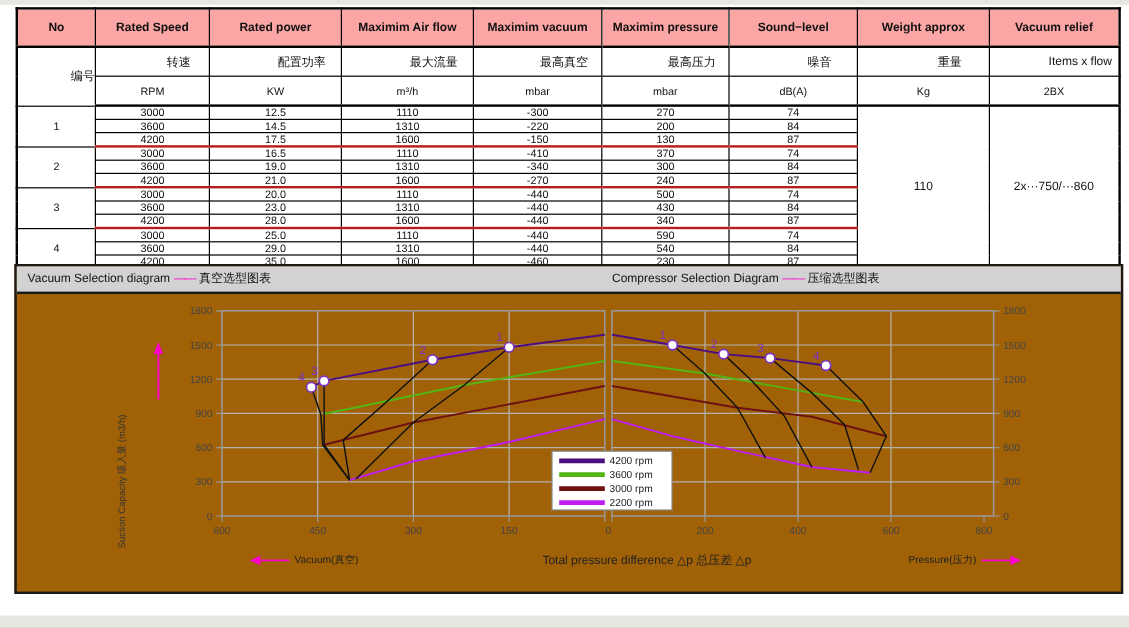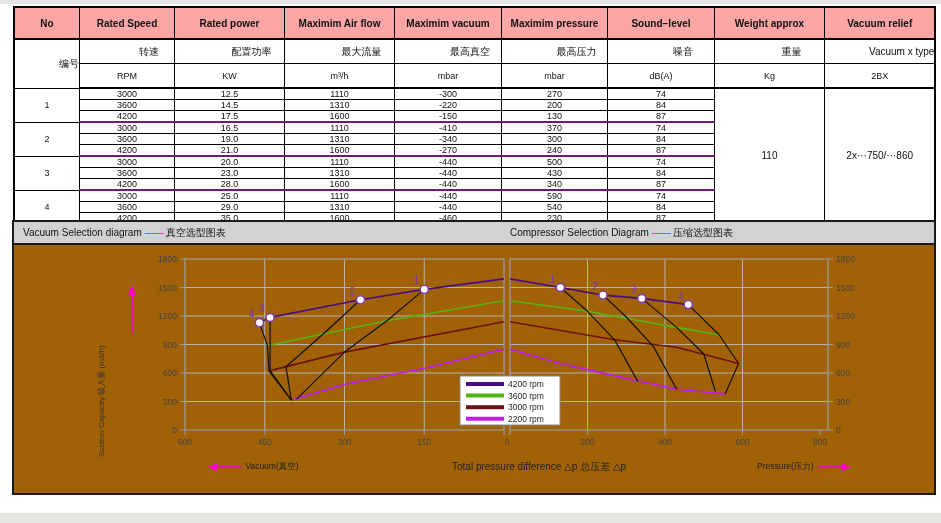--- a/index.html
+++ b/index.html
@@ -19,21 +19,21 @@
   }
   table.spec th,table.spec td{
     border:1px solid #000;text-align:center;vertical-align:middle;
     padding:0;overflow:hidden;white-space:nowrap;
   }
   table.spec thead tr.r1 th{background:#fca5a5;font-weight:bold;font-size:10px;height:30px;border-bottom:2px solid #000;}
   table.spec thead tr.r2 th{font-weight:normal;font-size:10px;height:23px;padding-left:44px;}
   table.spec thead tr.r3 th{font-weight:normal;font-size:9px;height:23px;border-bottom:2px solid #000;}
   table.spec tbody tr{height:10.5px;}
   table.spec tbody td{font-size:9px;line-height:10px;}
-  table.spec tbody tr.glast td{border-bottom:2px solid #701a75;}
+  table.spec tbody tr.glast td{border-bottom:2px solid #b91c1c;}
   table.spec td.nocell{font-size:9px;}
   table.spec td.bigcell{font-size:10px;}
 
   
   .chart-box{
     position:absolute;left:12px;top:220px;width:920px;height:271px;
     border:2px solid #1a1a1a;background:#a16207;
   }
   .chart-header{
     position:absolute;left:0;top:0;width:100%;height:21px;
@@ -82,21 +82,21 @@
     </tr>
     <tr class="r2">
       <th rowspan="2">编号</th>
       <th>转速</th>
       <th>配置功率</th>
       <th>最大流量</th>
       <th>最高真空</th>
       <th>最高压力</th>
       <th>噪音</th>
       <th>重量</th>
-      <th>Vacuum x type</th>
+      <th>Items x flow</th>
     </tr>
     <tr class="r3">
       <th>RPM</th>
       <th>KW</th>
       <th>m³/h</th>
       <th>mbar</th>
       <th>mbar</th>
       <th>dB(A)</th>
       <th>Kg</th>
       <th>2BX</th>

